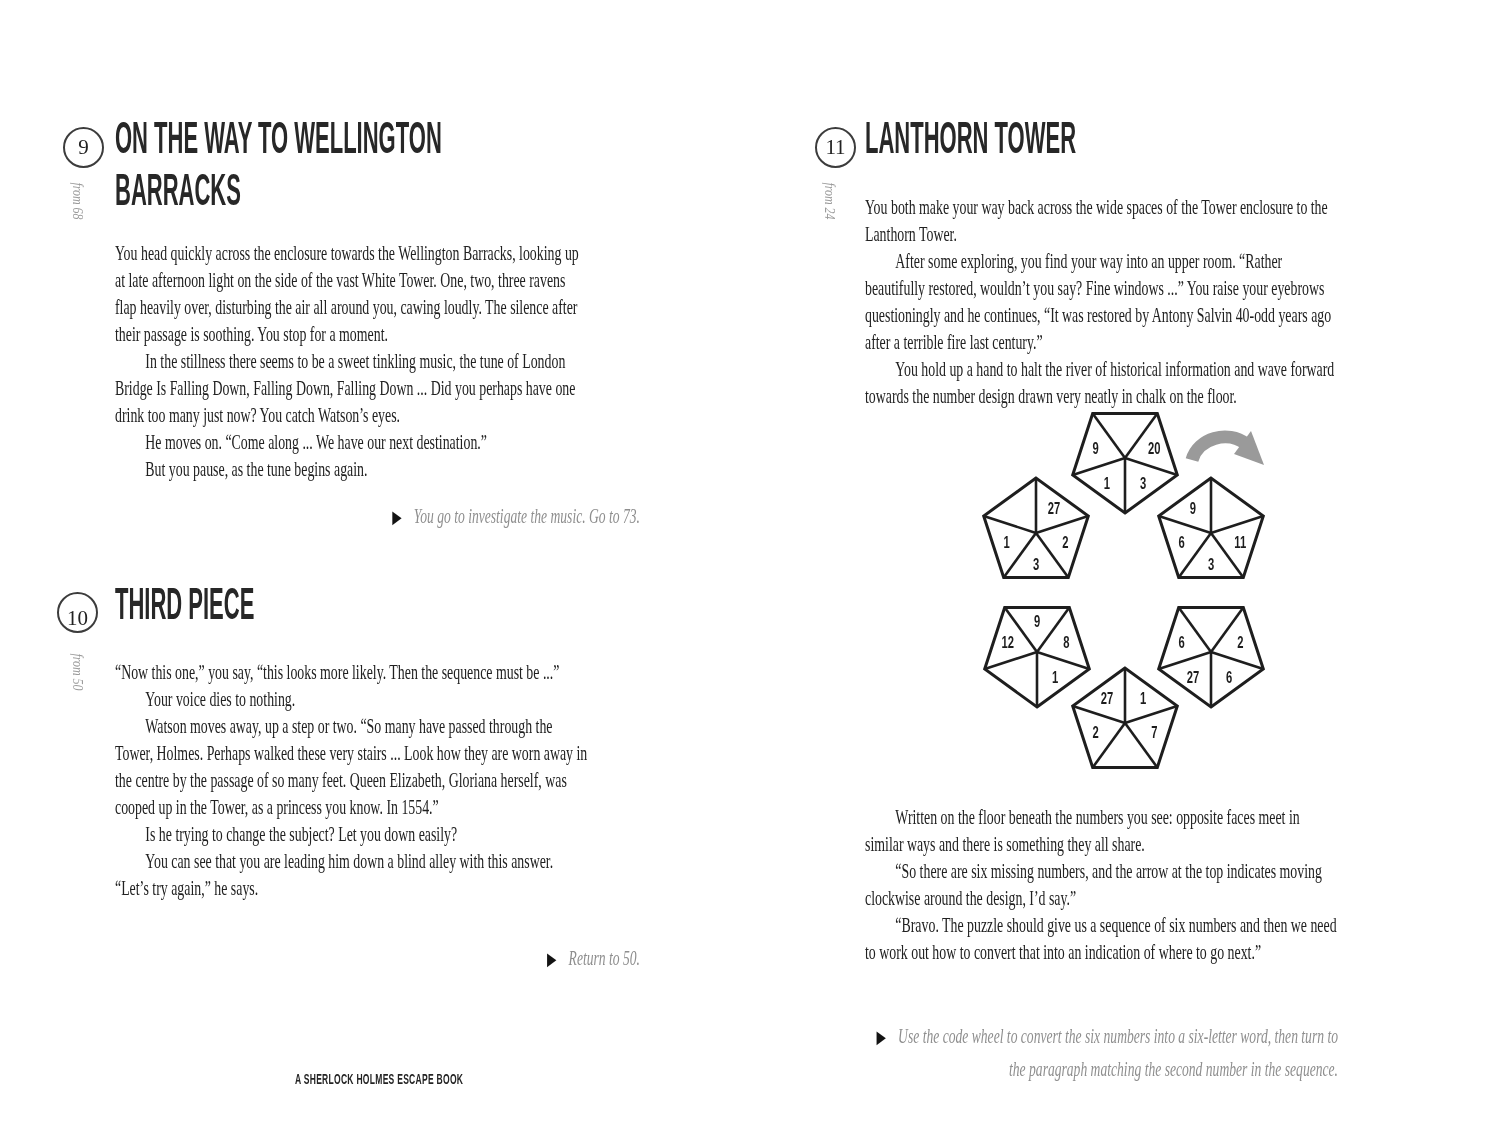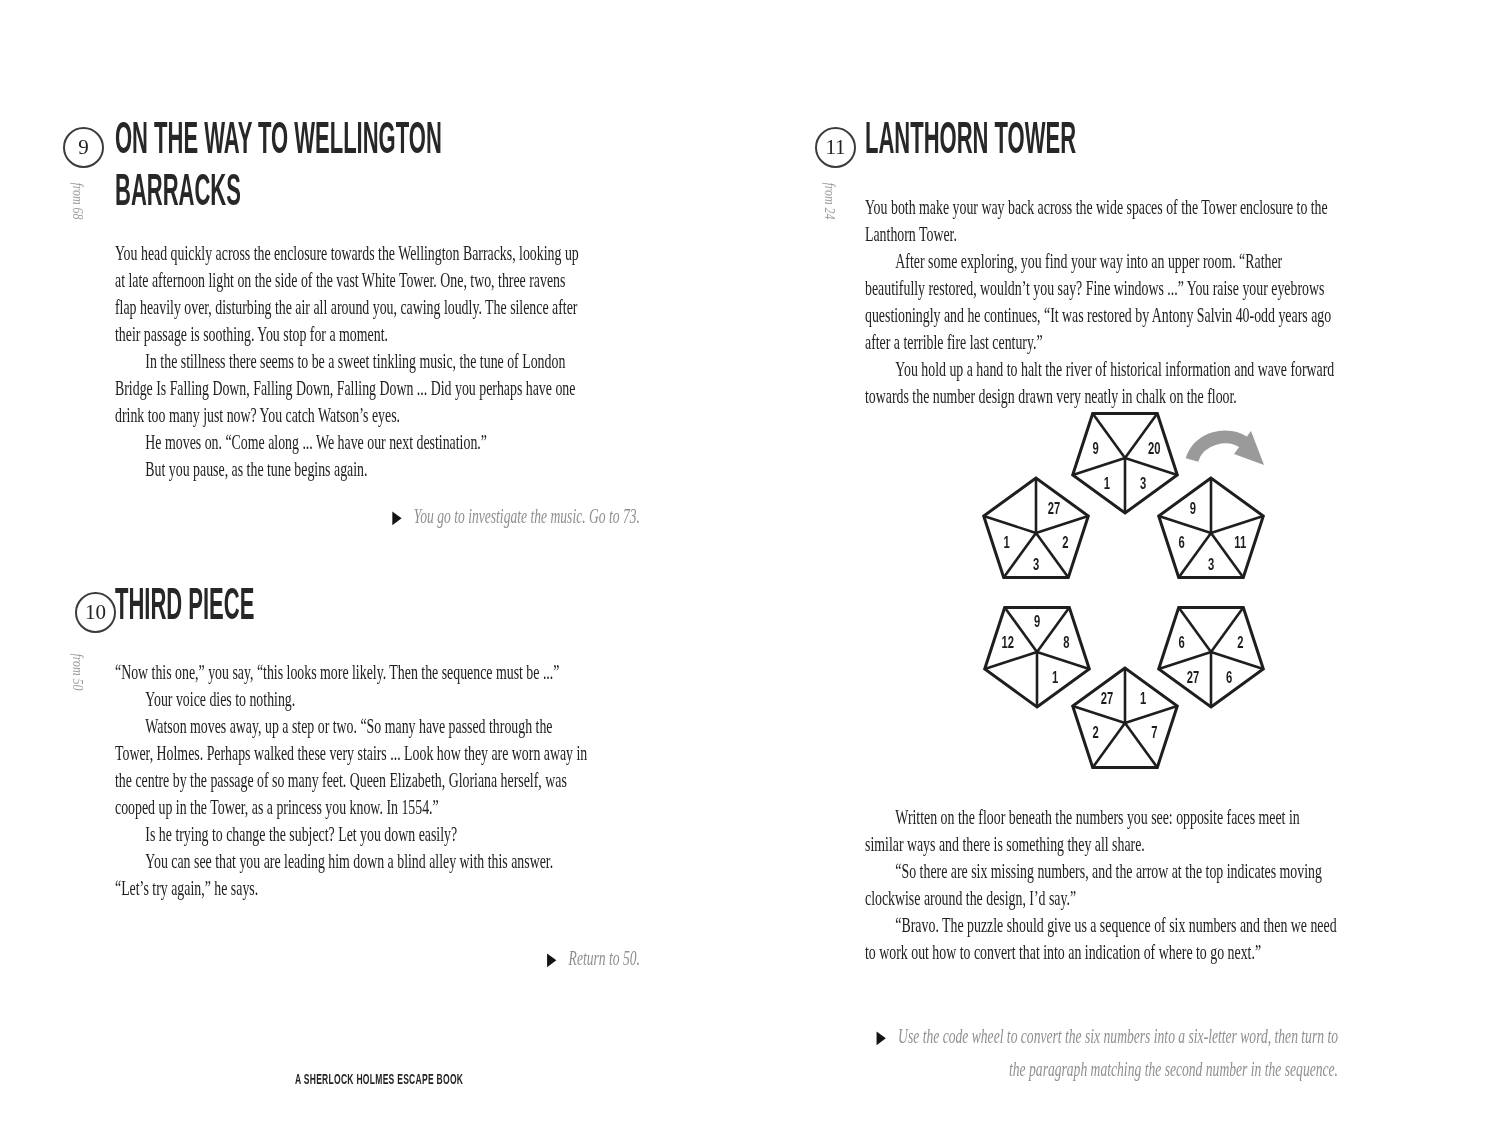--- a/index.html
+++ b/index.html
@@ -70,21 +70,21 @@
       <p>In the stillness there seems to be a sweet tinkling music, the tune of London Bridge Is Falling Down, Falling Down, Falling Down ... Did you perhaps have one drink too many just now? You catch Watson’s eyes.</p>
       <p>He moves on. “Come along ... We have our next destination.”</p>
       <p>But you pause, as the tune begins again.</p>
     </div>
     <div class="instr" style="left:164px; top:500px;">
       <span class="arr">▶</span><span>You go to investigate the music. Go to 73.</span>
     </div>
   </div>
 
   <div>
-    <div class="badge" style="left:75px; top:592px;">
+    <div class="badge" style="left:57px; top:592px;align-items:flex-end;">
       <span>10</span>
     </div>
     <div class="fromlabel" style="left:38px; top:664px;">from 50</div>
     <div class="title" style="left:115px; top:578px;">THIRD PIECE</div>
     <div class="body" style="left:115px; top:659px;">
       <p>“Now this one,” you say, “this looks more likely. Then the sequence must be ...”</p>
       <p>Your voice dies to nothing.</p>
       <p>Watson moves away, up a step or two. “So many have passed through the Tower, Holmes. Perhaps walked these very stairs ... Look how they are worn away in the centre by the passage of so many feet. Queen Elizabeth, Gloriana herself, was cooped up in the Tower, as a princess you know. In 1554.”</p>
       <p>Is he trying to change the subject? Let you down easily?</p>
       <p>You can see that you are leading him down a blind alley with this answer. “Let’s try again,” he says.</p>

